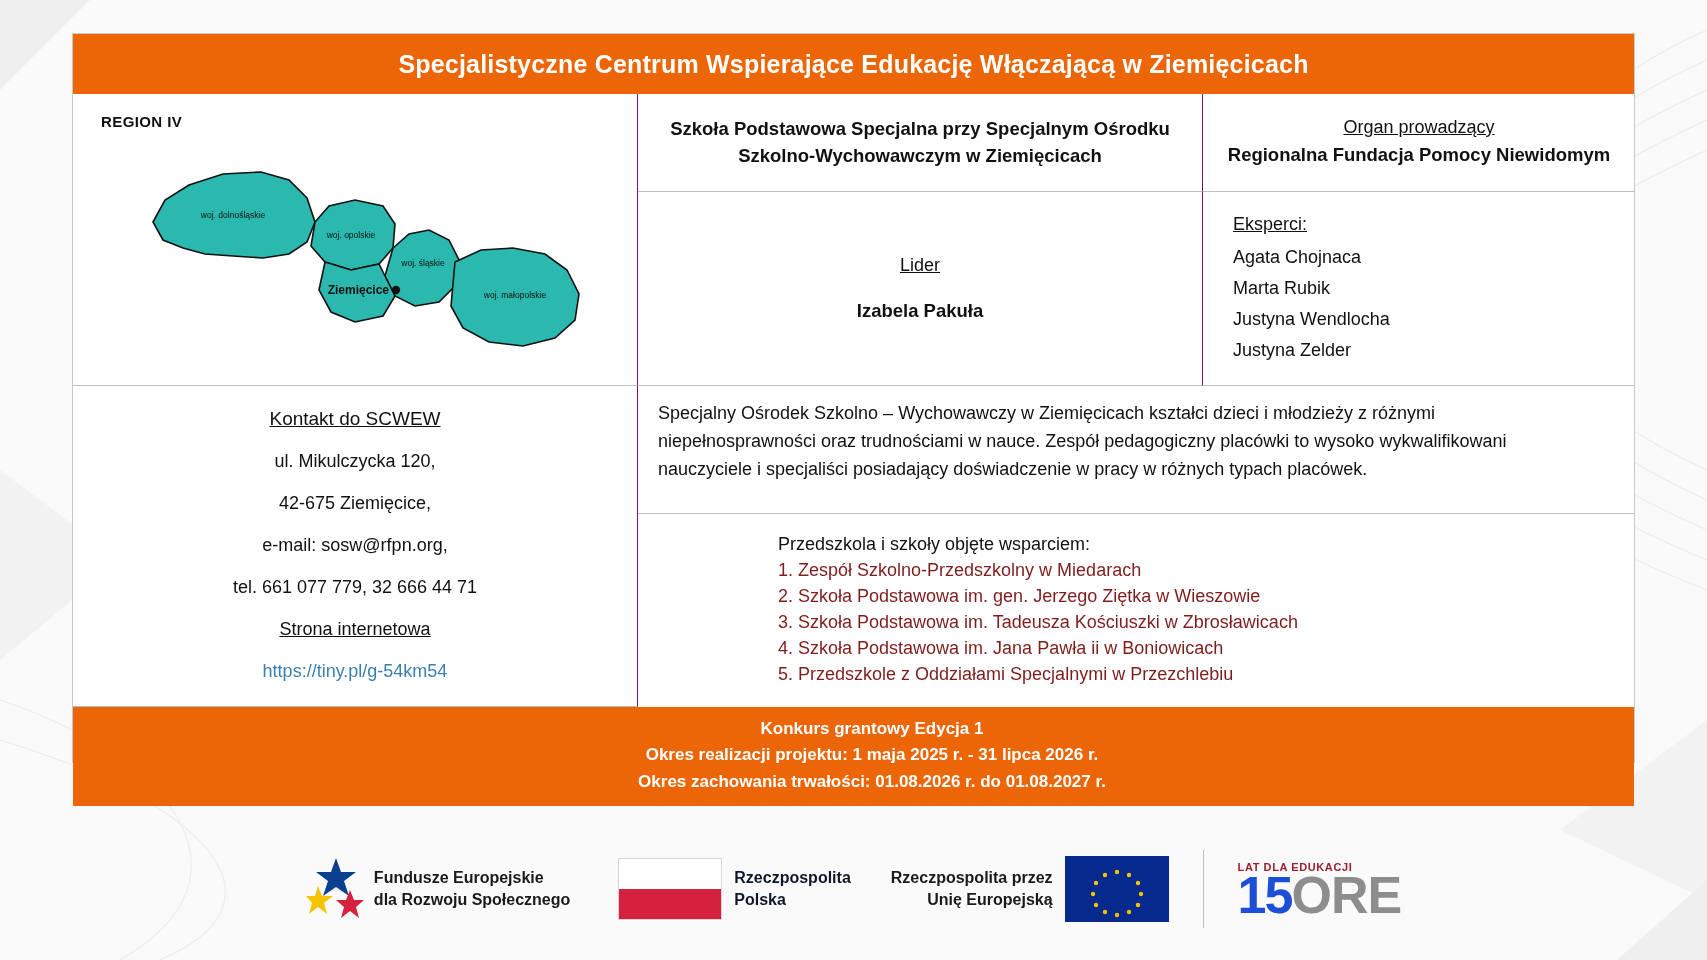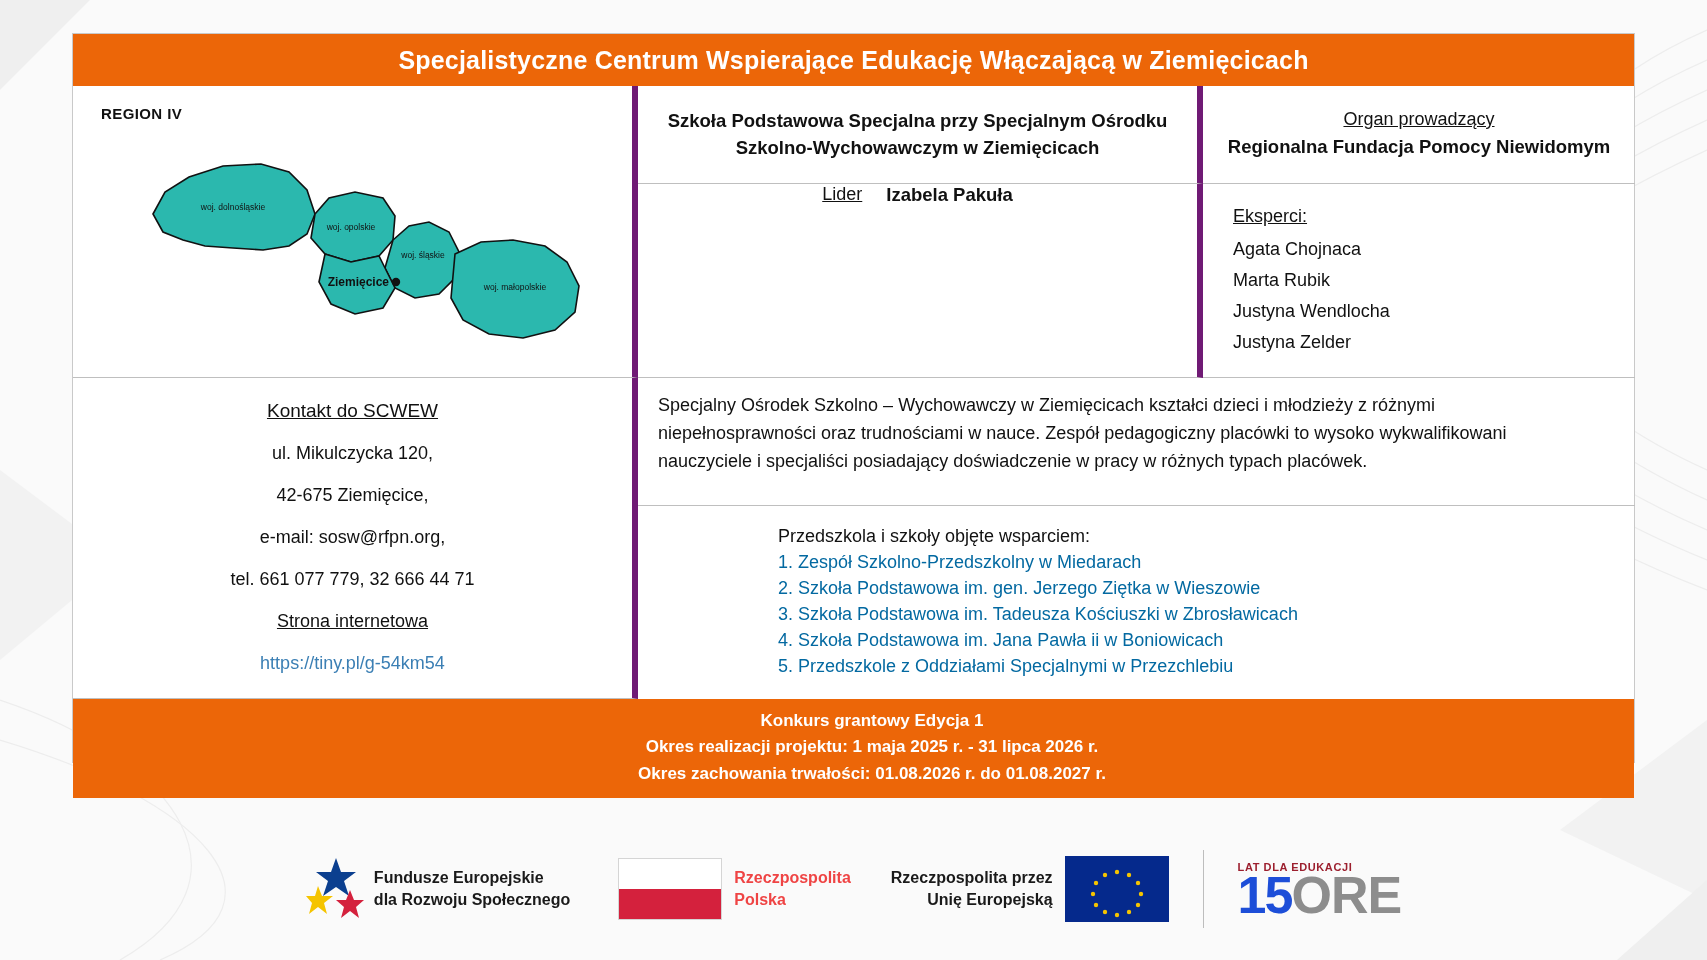--- a/index.html
+++ b/index.html
@@ -28,36 +28,36 @@
     width: 1563px;
     height: 730px;
     border: 1px solid #c9c9c9;
     background: #ffffff;
   }
 
   
   .title-bar {
     background: #ec6608;
     color: #ffffff;
-    height: 52px;
+    height: 60px;
     display: flex;
     align-items: center;
     justify-content: center;
     font-size: 25px;
     font-weight: bold;
     letter-spacing: .2px;
   }
 
   
   .body-grid {
     display: grid;
     grid-template-columns: 565px 565px 432px;
     grid-template-rows: 98px 194px 128px 193px;
   }
-  .cell { border-right: 6px solid #701a75; border-bottom: 1px solid #bfbfbf; }
+  .cell { border-right: 1px solid #701a75; border-bottom: 1px solid #bfbfbf; }
   .cell.last-col { border-right: none; }
   .cell.no-b { border-bottom: none; }
 
   .map-cell {
     grid-column: 1;
     grid-row: 1 / span 2;
     position: relative;
     padding: 0;
     overflow: hidden;
   }
@@ -99,22 +99,22 @@
     text-align: center;
     padding: 6px 14px;
   }
   .organ-title { font-size: 18px; text-decoration: underline; color: #111; margin-bottom: 4px; }
   .organ-name { font-size: 18.5px; font-weight: bold; line-height: 1.4; color: #111; }
 
   .lider-cell {
     grid-column: 2;
     grid-row: 2;
     display: flex;
-    flex-direction: row;
-    align-items: flex-start;
+    flex-direction: column;
+    align-items: center;
     justify-content: center;
     text-align: center;
     gap: 24px;
   }
   .lider-title { font-size: 18px; text-decoration: underline; color: #111; }
   .lider-name { font-size: 18.5px; font-weight: bold; color: #111; }
 
   .experts-cell {
     grid-column: 3;
     grid-row: 2;
@@ -147,21 +147,21 @@
   }
   .desc-cell p { margin: 0; font-size: 18px; line-height: 1.55; color: #111; }
 
   .support-cell {
     grid-column: 2 / span 2;
     grid-row: 4;
     padding: 20px 20px 10px 140px;
   }
   .support-cell .head { font-size: 18px; color: #111; margin-bottom: 3px; }
   .support-cell ol { margin: 0; padding: 0; list-style: none; }
-  .support-cell li { font-size: 18px; color: #0369a1; line-height: 1.44; }
+  .support-cell li { font-size: 18px; color: #7f1d1d; line-height: 1.44; }
 
   
   .footer-bar {
     background: #ec6608;
     color: #ffffff;
     padding: 9px 0 11px;
     text-align: center;
   }
   .footer-bar div { font-size: 17px; font-weight: bold; line-height: 1.55; padding-left: 37px; }
 
@@ -178,21 +178,21 @@
     gap: 0;
   }
   .logo-block { display: flex; align-items: center; }
   .fe-logo { display: flex; align-items: center; gap: 10px; margin-right: 48px; }
   .fe-stars { width: 58px; height: 66px; }
   .fe-text { font-size: 16px; font-weight: bold; line-height: 1.35; color: #1a1a1a; }
   .pl-logo { display: flex; align-items: center; gap: 12px; margin-right: 40px; }
   .pl-flag { width: 104px; height: 62px; border: 1px solid #d5d5d5; }
   .pl-flag .w { height: 50%; background: #ffffff; }
   .pl-flag .r { height: 50%; background: #d4213d; }
-  .pl-text { font-size: 16px; font-weight: bold; line-height: 1.35; color: #ef4444; }
+  .pl-text { font-size: 16px; font-weight: bold; line-height: 1.35; color: #0f172a; }
   .eu-logo { display: flex; align-items: center; gap: 12px; }
   .eu-text { font-size: 16px; font-weight: bold; line-height: 1.35; color: #1a1a1a; text-align: right; }
   .eu-flag { width: 104px; height: 66px; background: #05298c; position: relative; }
   .divider { width: 1px; height: 78px; background: #bdbdbd; margin: 0 34px; }
   .ore-logo { display: flex; align-items: flex-end; }
   .ore-15 { font-size: 52px; font-weight: bold; color: #1d4ed8; line-height: .85; letter-spacing: -2px; }
   .ore-sup { font-size: 11px; font-weight: bold; color: #9c1f2e; letter-spacing: .6px; }
   .ore-ore { font-size: 52px; font-weight: bold; color: #8d8d8d; line-height: .85; letter-spacing: -1px; }
 </style>
 </head>

